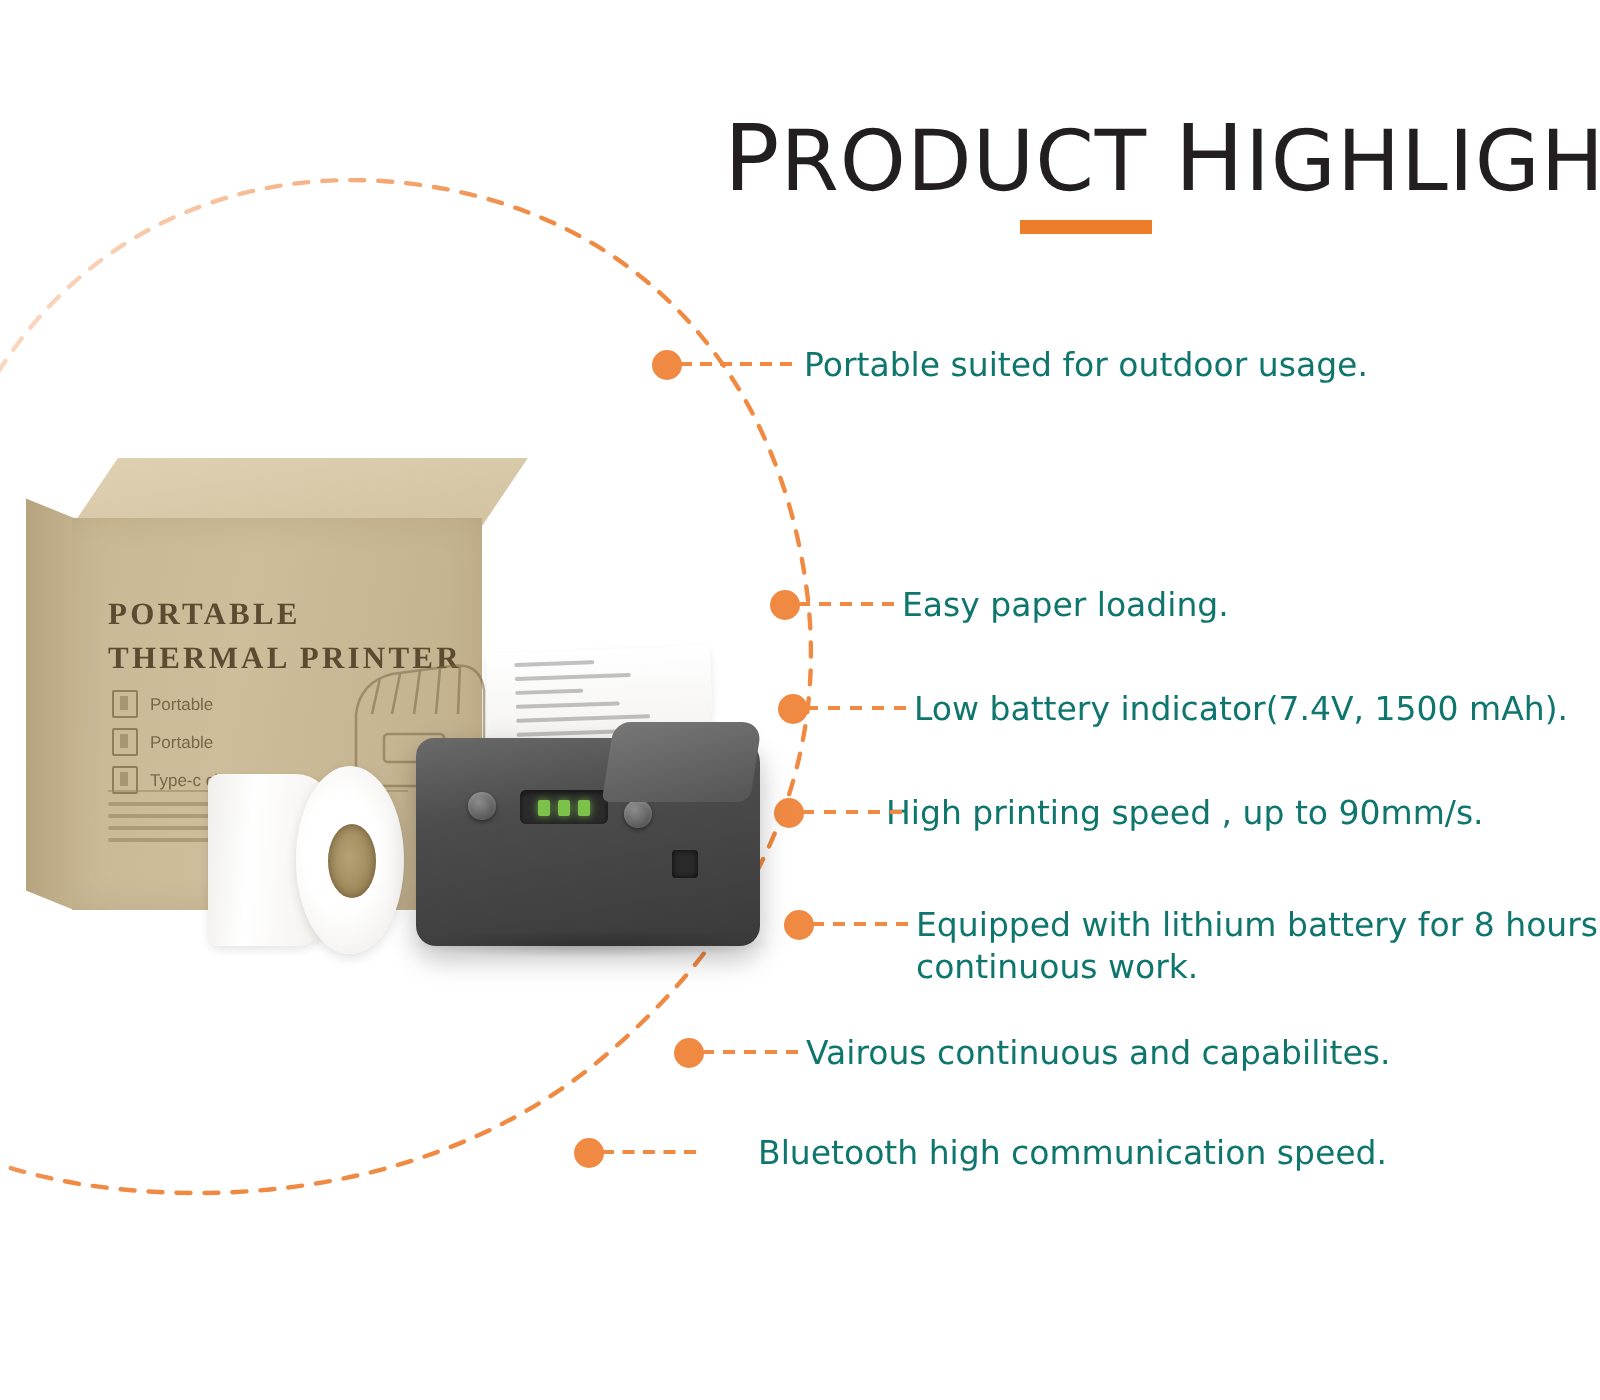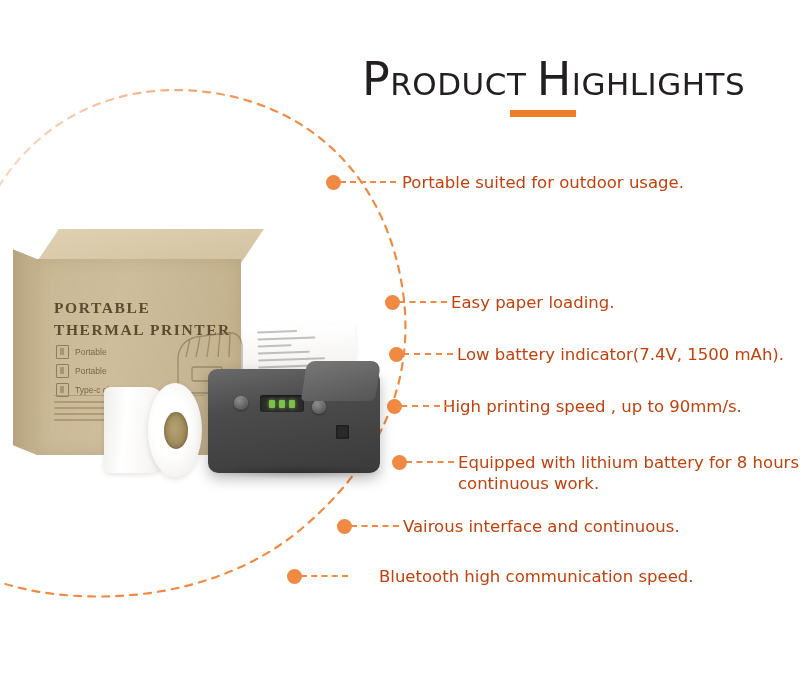--- a/index.html
+++ b/index.html
@@ -38,21 +38,21 @@
     letter-spacing: 0.5px;
     line-height: 1;
     white-space: nowrap;
     font-size: 38px;
     font-family: "DejaVu Sans", sans-serif;
   }
   #page-title .cap {
     font-size: 46px;
   }
   #page-title .sc {
-    font-size: 31px;
+    font-size: 42px;
     text-align: right;
   }
   #title-rule {
     position: absolute;
     left: 148px; top: 54px;
     width: 66px; height: 7px;
     background: #ED7D28;
   }
 
   
@@ -69,21 +69,21 @@
     left: 0; top: 3px;
   }
   .feature-lead {
     position: absolute;
     left: 14px; top: 9px;
     height: 0;
     border-top: 2px dashed #F08A43;
   }
   .feature-text {
     display: block;
-    color: #c2410c;
+    color: #0f766e;
     font-size: 16.5px;
     line-height: 1.28;
     font-family: "DejaVu Sans", sans-serif;
     font-weight: 400;
     white-space: pre-line;
   }
 
   
   #photo {
     position: absolute;
@@ -325,21 +325,21 @@
   <div class="feature" style="left:392px; top:452px;">
     <span class="feature-dot"></span>
     <span class="feature-lead" style="width:48px;"></span>
     <span class="feature-text" style="margin-left:66px;">Equipped with lithium battery for 8 hours
 continuous work.</span>
   </div>
 
   <div class="feature" style="left:337px; top:516px;">
     <span class="feature-dot"></span>
     <span class="feature-lead" style="width:48px;"></span>
-    <span class="feature-text" style="margin-left:66px;">Vairous interface and continuous.</span>
+    <span class="feature-text" style="margin-left:66px;">Vairous continuous and capabilites.</span>
   </div>
 
   <div class="feature" style="left:287px; top:566px;">
     <span class="feature-dot"></span>
     <span class="feature-lead" style="width:47px;"></span>
     <span class="feature-text" style="margin-left:92px;">Bluetooth high communication speed.</span>
   </div>
 
   <div id="photo">
 

